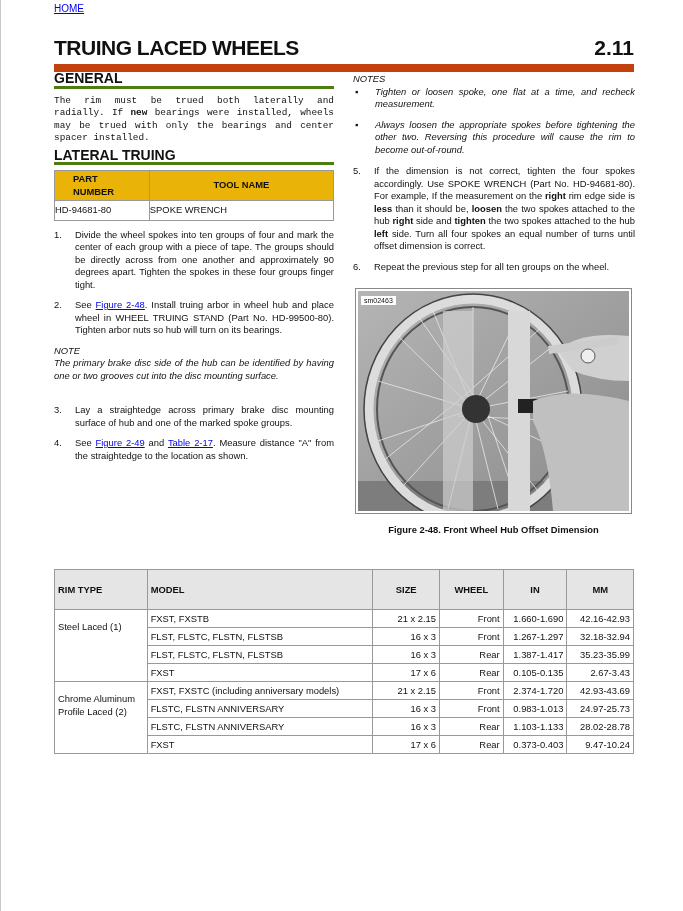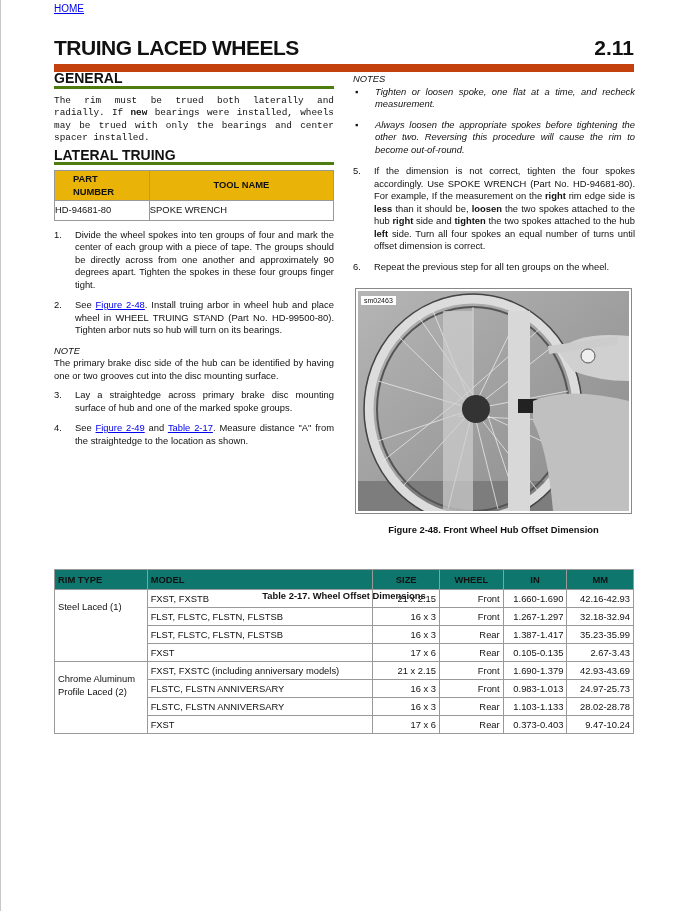--- a/index.html
+++ b/index.html
@@ -20,31 +20,31 @@
     p { margin: 0; font-family: Liberation Mono, monospace; }
     .gen-text { margin: 6px 0 4px 0; text-align: justify; }
     table.tools { border-collapse: collapse; width: 100%; margin-top: 5px; font-size: 9.4px; }
     table.tools th { background: #eab308; text-align: left; font-weight: bold; padding: 2px 18px; border: 1px solid #999; }
     table.tools th.center { text-align: center; }
     table.tools td { padding: 3px 0; border: 1px solid #999; }
     ol.steps { list-style: none; margin: 0; padding: 0; }
     ol.steps li { position: relative; padding-left: 21px; text-align: justify; margin-bottom: 8px; }
     ol.steps li .num { position: absolute; left: 0; top: 0; }
     .note-title { text-align: left; font-style: italic; margin-top: 2px; }
-    .note-body { text-align: justify; margin-bottom: 7px; }
+    .note-body { font-style: italic; text-align: justify; margin-bottom: 22px; }
     ul.notes { list-style: none; margin: 0 0 9px 0; padding: 0; font-style: italic; }
     ul.notes li { position: relative; padding-left: 22px; text-align: justify; margin-bottom: 8px; }
     ul.notes li .bullet { position: absolute; left: 2px; top: 0; font-style: normal; }
     #figure { position: absolute; left: 354px; top: 288px; width: 277px; height: 226px; border: 1px solid #888; padding: 2px; box-sizing: border-box; }
     #photo { width: 100%; height: 100%; background: #9a9a9a; position: relative; overflow: hidden; }
     #fig-tag { position: absolute; left: 3px; top: 5px; background: #fff; font-size: 7px; padding: 1px 3px; }
     #fig-caption { position: absolute; left: 354px; top: 524px; width: 277px; text-align: center; font-size: 9.4px; font-weight: bold; }
     #table-caption { position: absolute; left: 53px; top: 550px; width: 580px; text-align: center; font-size: 9.4px; font-weight: bold; margin-top: 40px; }
     #offsets { position: absolute; left: 53px; top: 569px; width: 580px; border-collapse: collapse; font-size: 9.4px; }
-    #offsets th { background: #0f766e; font-weight: bold; padding: 3px 3px; border: 1px solid #999; text-align: center; height: 13px; }
+    #offsets th { background: #e5e5e5; font-weight: bold; padding: 13px 3px; border: 1px solid #999; text-align: center; height: 13px; }
     #offsets th.left { text-align: left; }
     #offsets td { padding: 1px 3px; border: 1px solid #999; height: 15px; text-align: right; white-space: nowrap; }
     #offsets td.left { text-align: left; }
     #offsets td.rim { vertical-align: top; white-space: normal; line-height: 12.5px; padding-top: 11px; }
     #footer { position: absolute; left: 461px; top: 931px; font-size: 13px; font-weight: bold; white-space: pre; }
   </style>
 </head>
 <body>
 
 <a class="link" id="home" href="#">HOME</a>
@@ -215,21 +215,21 @@
         <td>17 x 6</td>
         <td>Rear</td>
         <td>0.105-0.135</td>
         <td>2.67-3.43</td>
       </tr>
       <tr>
         <td class="left rim" rowspan="4">Chrome Aluminum Profile Laced (2)</td>
         <td class="left">FXST, FXSTC (including anniversary models)</td>
         <td>21 x 2.15</td>
         <td>Front</td>
-        <td>1.690-1.379</td>
+        <td>2.374-1.720</td>
         <td>42.93-43.69</td>
       </tr>
       <tr>
         <td class="left">FLSTC, FLSTN ANNIVERSARY</td>
         <td>16 x 3</td>
         <td>Front</td>
         <td>0.983-1.013</td>
         <td>24.97-25.73</td>
       </tr>
       <tr>

